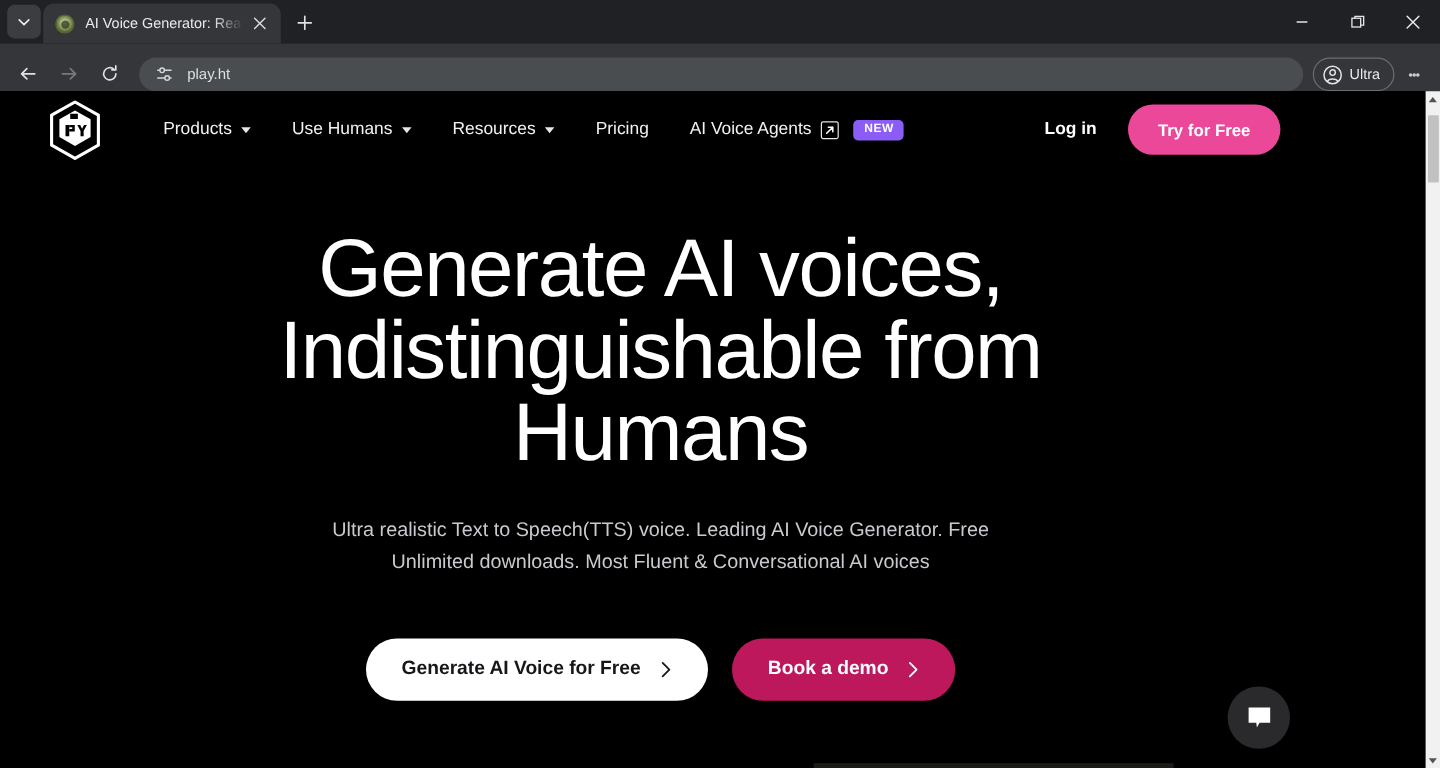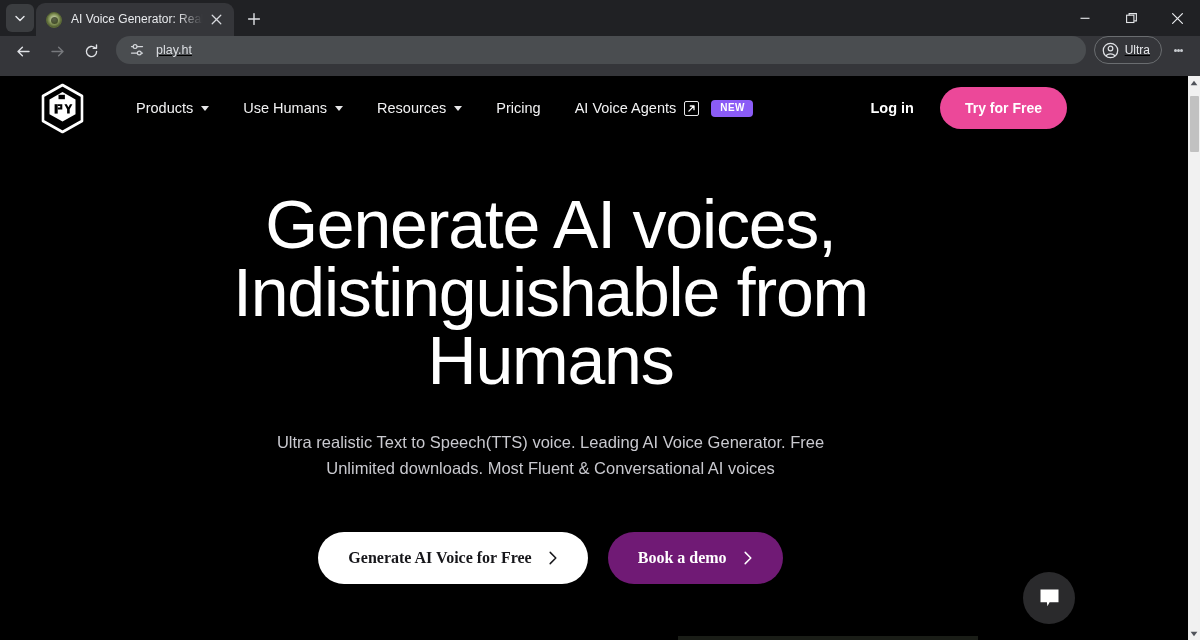--- a/index.html
+++ b/index.html
@@ -70,23 +70,22 @@
     display:flex; align-items:center;
   }
   .win-btn {
     width:46px; height:36px;
     display:flex; align-items:center; justify-content:center;
     cursor:pointer;
   }
 
   .toolbar {
     height:40px; background:#35363a;
-    display:flex; align-items:flex-start;
+    display:flex; align-items:flex-end;
     padding:0 8px;
-    text-decoration:underline;
   }
   .nav-btn {
     width:30px; height:30px; margin-right:4px; flex:none;
     display:flex; align-items:center; justify-content:center;
     border-radius:50%; cursor:pointer;
   }
   .omnibox {
     flex:1 1 auto; height:28px; margin:0 8px 0 6px;
     background:#4a4d50; border-radius:14px;
     display:flex; align-items:center; padding:0 12px;
@@ -182,24 +181,24 @@
   }
   .cta-row {
     margin-top:51px;
     display:flex; justify-content:center; align-items:center; gap:20px;
   }
   .cta {
     display:flex; align-items:center; gap:16px;
     font-size:16px; font-weight:bold;
     padding:17px 30px; border-radius:999px;
     border:none; cursor:pointer; white-space:nowrap;
-    font-family:Liberation Serif, serif;
+    font-family:Liberation Sans, sans-serif;
   }
   .cta-primary { background:#fff; color:#17171b; }
-  .cta-secondary { background:#701a75; color:#fff; }
+  .cta-secondary { background:#be185d; color:#fff; }
   .chev { display:block; flex:none; }
 
   
   .chat-widget {
     position:absolute; right:26px; bottom:16px;
     width:52px; height:52px; border-radius:50%;
     background:#2a2a2c;
     display:flex; align-items:center; justify-content:center;
     cursor:pointer;
   }

